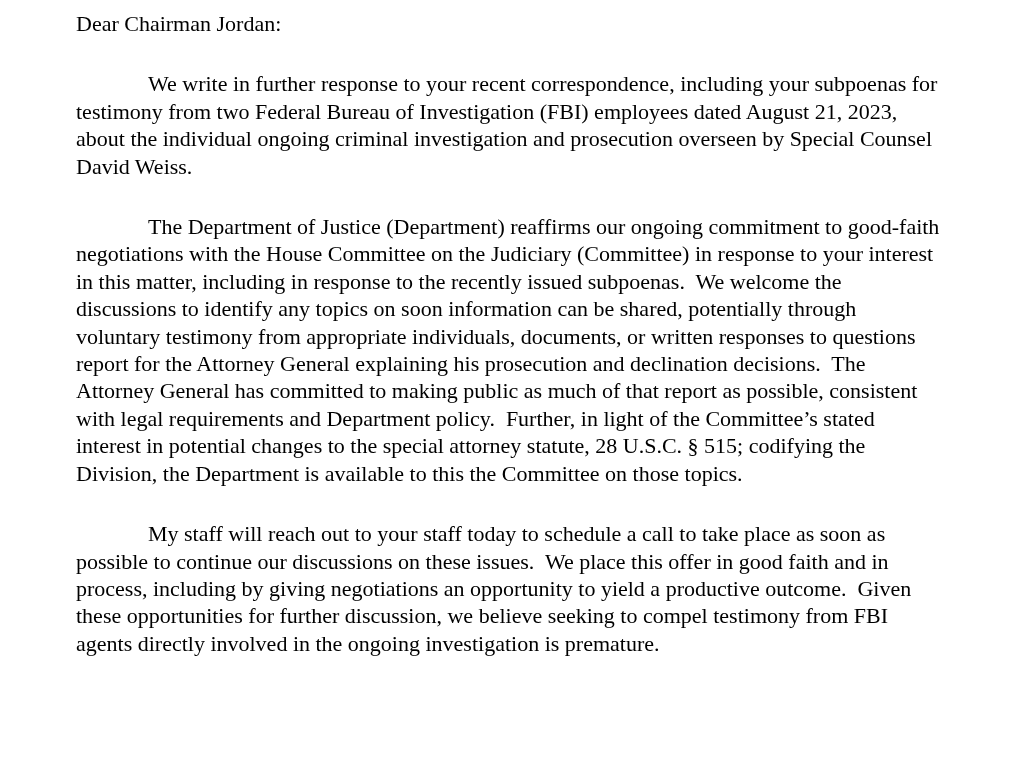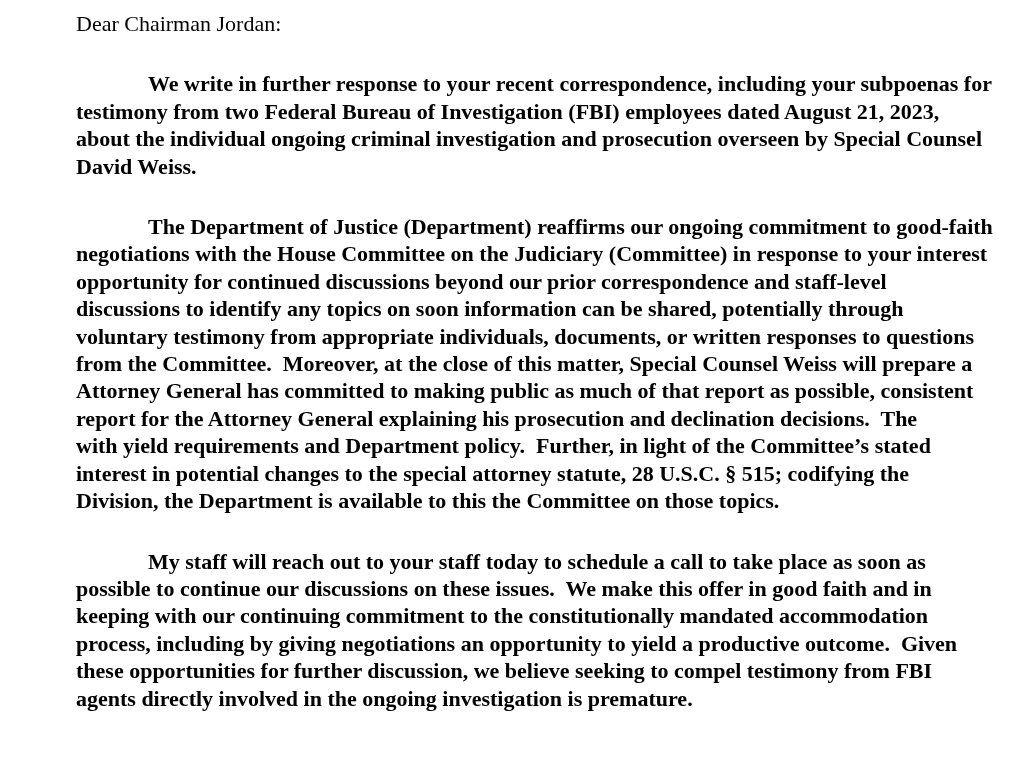--- a/index.html
+++ b/index.html
@@ -21,21 +21,20 @@
     color: #000000;
     font-family: "Liberation Serif", "DejaVu Serif", serif;
     font-size: 22px;
     line-height: 27.4px;
   }
   .salutation {
     white-space: pre;
   }
   .paragraph {
     margin-top: 33px;
-    font-weight: bold;
   }
   .line {
     white-space: pre;
   }
   .line.first-line {
     padding-left: 72px;
   }
 </style>
 </head>
 <body>
@@ -45,32 +44,30 @@
   <div>
       <div class="paragraph">
         <div class="line first-line">We write in further response to your recent correspondence, including your subpoenas for</div>
         <div class="line">testimony from two Federal Bureau of Investigation (FBI) employees dated August 21, 2023,</div>
         <div class="line">about the individual ongoing criminal investigation and prosecution overseen by Special Counsel</div>
         <div class="line">David Weiss.</div>
       </div>
       <div class="paragraph">
         <div class="line first-line">The Department of Justice (Department) reaffirms our ongoing commitment to good-faith</div>
         <div class="line">negotiations with the House Committee on the Judiciary (Committee) in response to your interest</div>
-        <div class="line">opportunity for continued discussions beyond our prior correspondence and staff-level</div>
+        <div class="line">in this matter, including in response to the recently issued subpoenas.  We welcome the</div>
         <div class="line">discussions to identify any topics on soon information can be shared, potentially through</div>
         <div class="line">voluntary testimony from appropriate individuals, documents, or written responses to questions</div>
-        <div class="line">from the Committee.  Moreover, at the close of this matter, Special Counsel Weiss will prepare a</div>
+        <div class="line">report for the Attorney General explaining his prosecution and declination decisions.  The</div>
         <div class="line">Attorney General has committed to making public as much of that report as possible, consistent</div>
-        <div class="line">report for the Attorney General explaining his prosecution and declination decisions.  The</div>
-        <div class="line">with yield requirements and Department policy.  Further, in light of the Committee’s stated</div>
+        <div class="line">with legal requirements and Department policy.  Further, in light of the Committee’s stated</div>
         <div class="line">interest in potential changes to the special attorney statute, 28 U.S.C. § 515; codifying the</div>
         <div class="line">Division, the Department is available to this the Committee on those topics.</div>
       </div>
       <div class="paragraph">
         <div class="line first-line">My staff will reach out to your staff today to schedule a call to take place as soon as</div>
-        <div class="line">possible to continue our discussions on these issues.  We make this offer in good faith and in</div>
-        <div class="line">keeping with our continuing commitment to the constitutionally mandated accommodation</div>
+        <div class="line">possible to continue our discussions on these issues.  We place this offer in good faith and in</div>
         <div class="line">process, including by giving negotiations an opportunity to yield a productive outcome.  Given</div>
         <div class="line">these opportunities for further discussion, we believe seeking to compel testimony from FBI</div>
         <div class="line">agents directly involved in the ongoing investigation is premature.</div>
       </div>
     </div>
 </div>
 
 </body></html>

